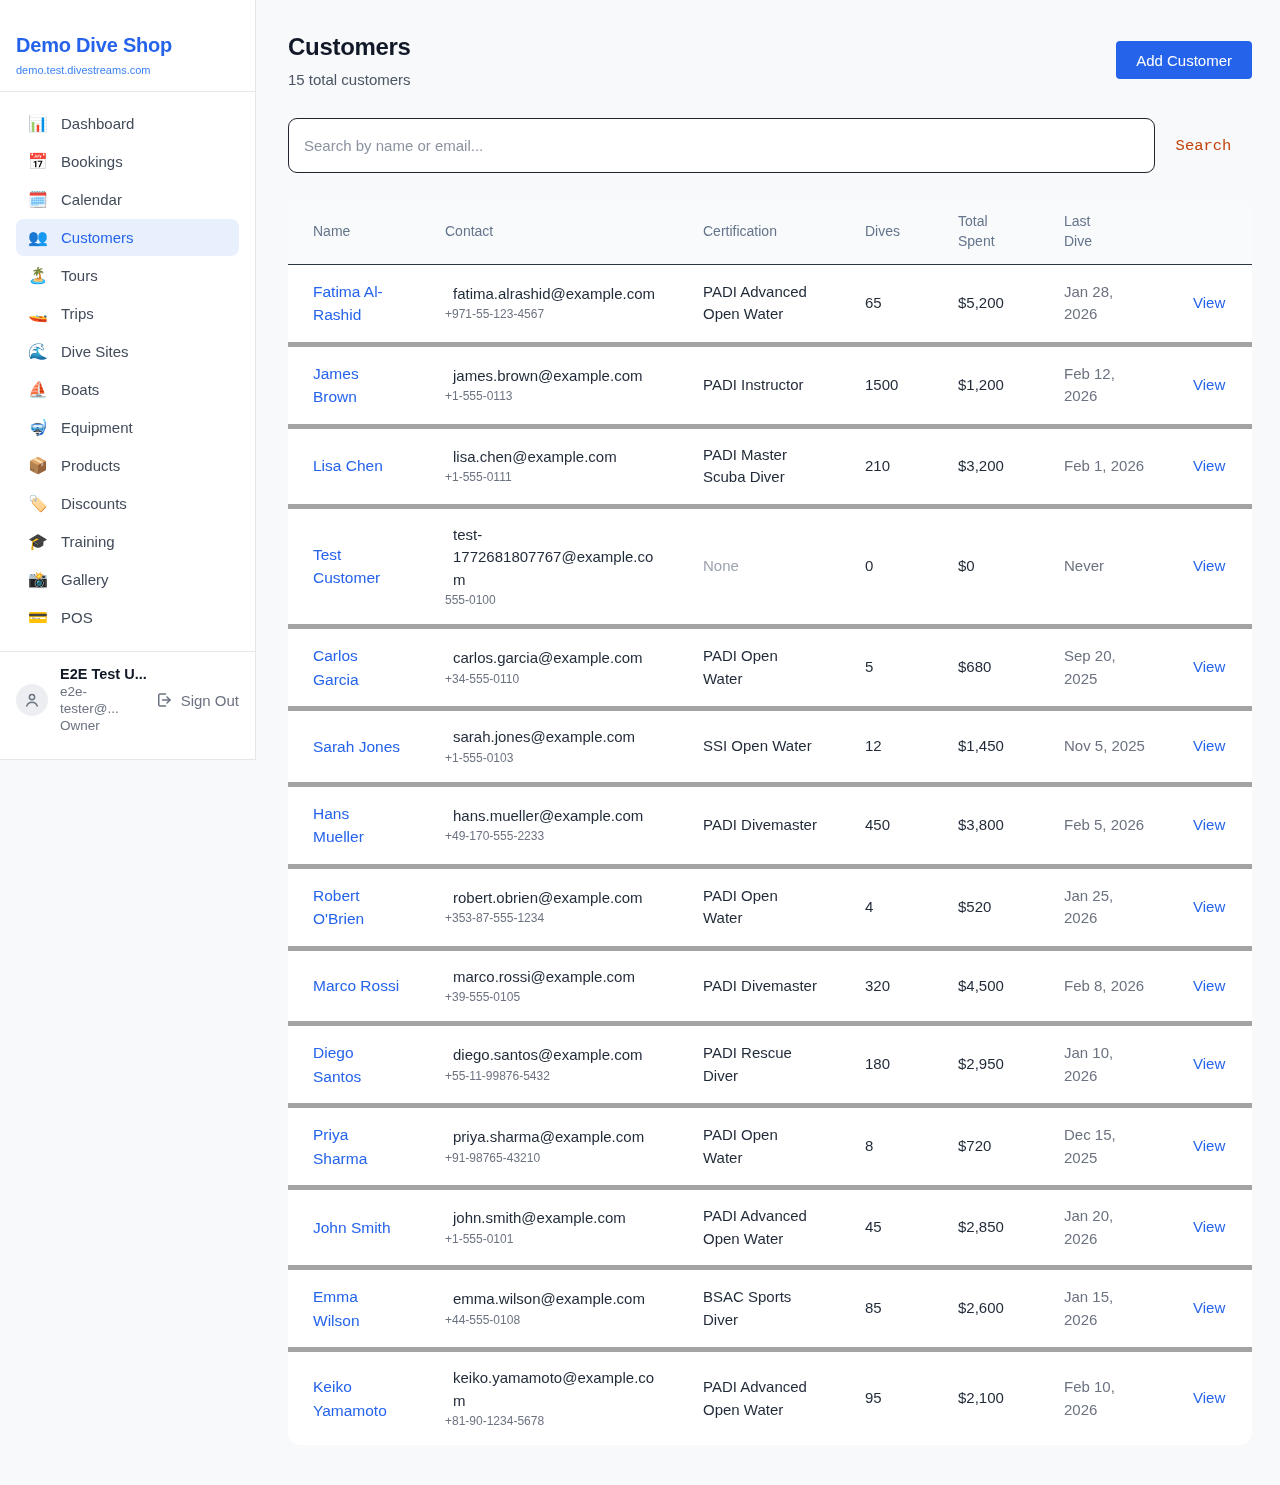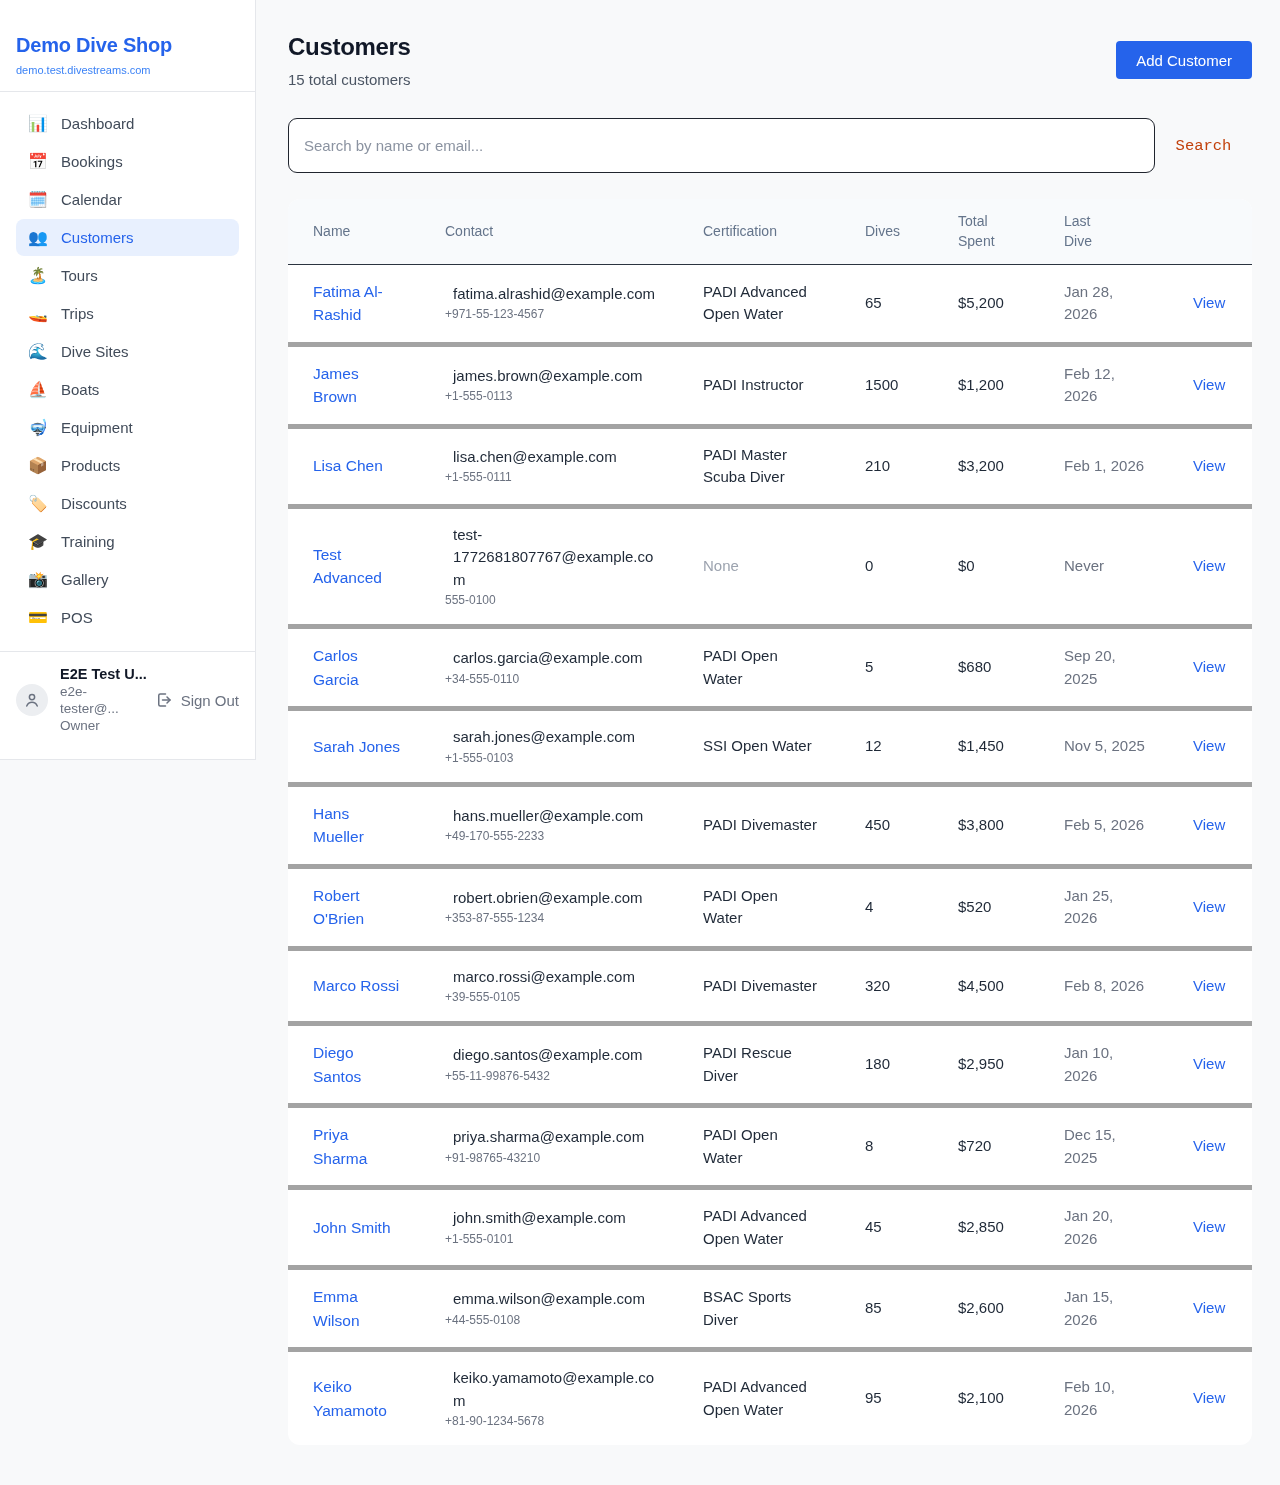--- a/index.html
+++ b/index.html
@@ -252,21 +252,21 @@
                 <div class="email">lisa.chen@example.com</div>
                 <div class="phone">+1-555-0111</div>
               </td>
               <td class="col-certification">PADI Master Scuba Diver</td>
               <td class="col-dives">210</td>
               <td class="col-total-spent">$3,200</td>
               <td class="col-last-dive">Feb 1, 2026</td>
               <td class="col-action"><a href="#" class="view-link">View</a></td>
             </tr>
             <tr>
-              <td class="col-name"><a href="#" class="name-link">Test Advanced</a></td>
+              <td class="col-name"><a href="#" class="name-link">Test Customer</a></td>
               <td class="col-contact">
                 <div class="email">test-1772681807767@example.com</div>
                 <div class="phone">555-0100</div>
               </td>
               <td class="col-certification muted">None</td>
               <td class="col-dives">0</td>
               <td class="col-total-spent">$0</td>
               <td class="col-last-dive">Never</td>
               <td class="col-action"><a href="#" class="view-link">View</a></td>
             </tr>

